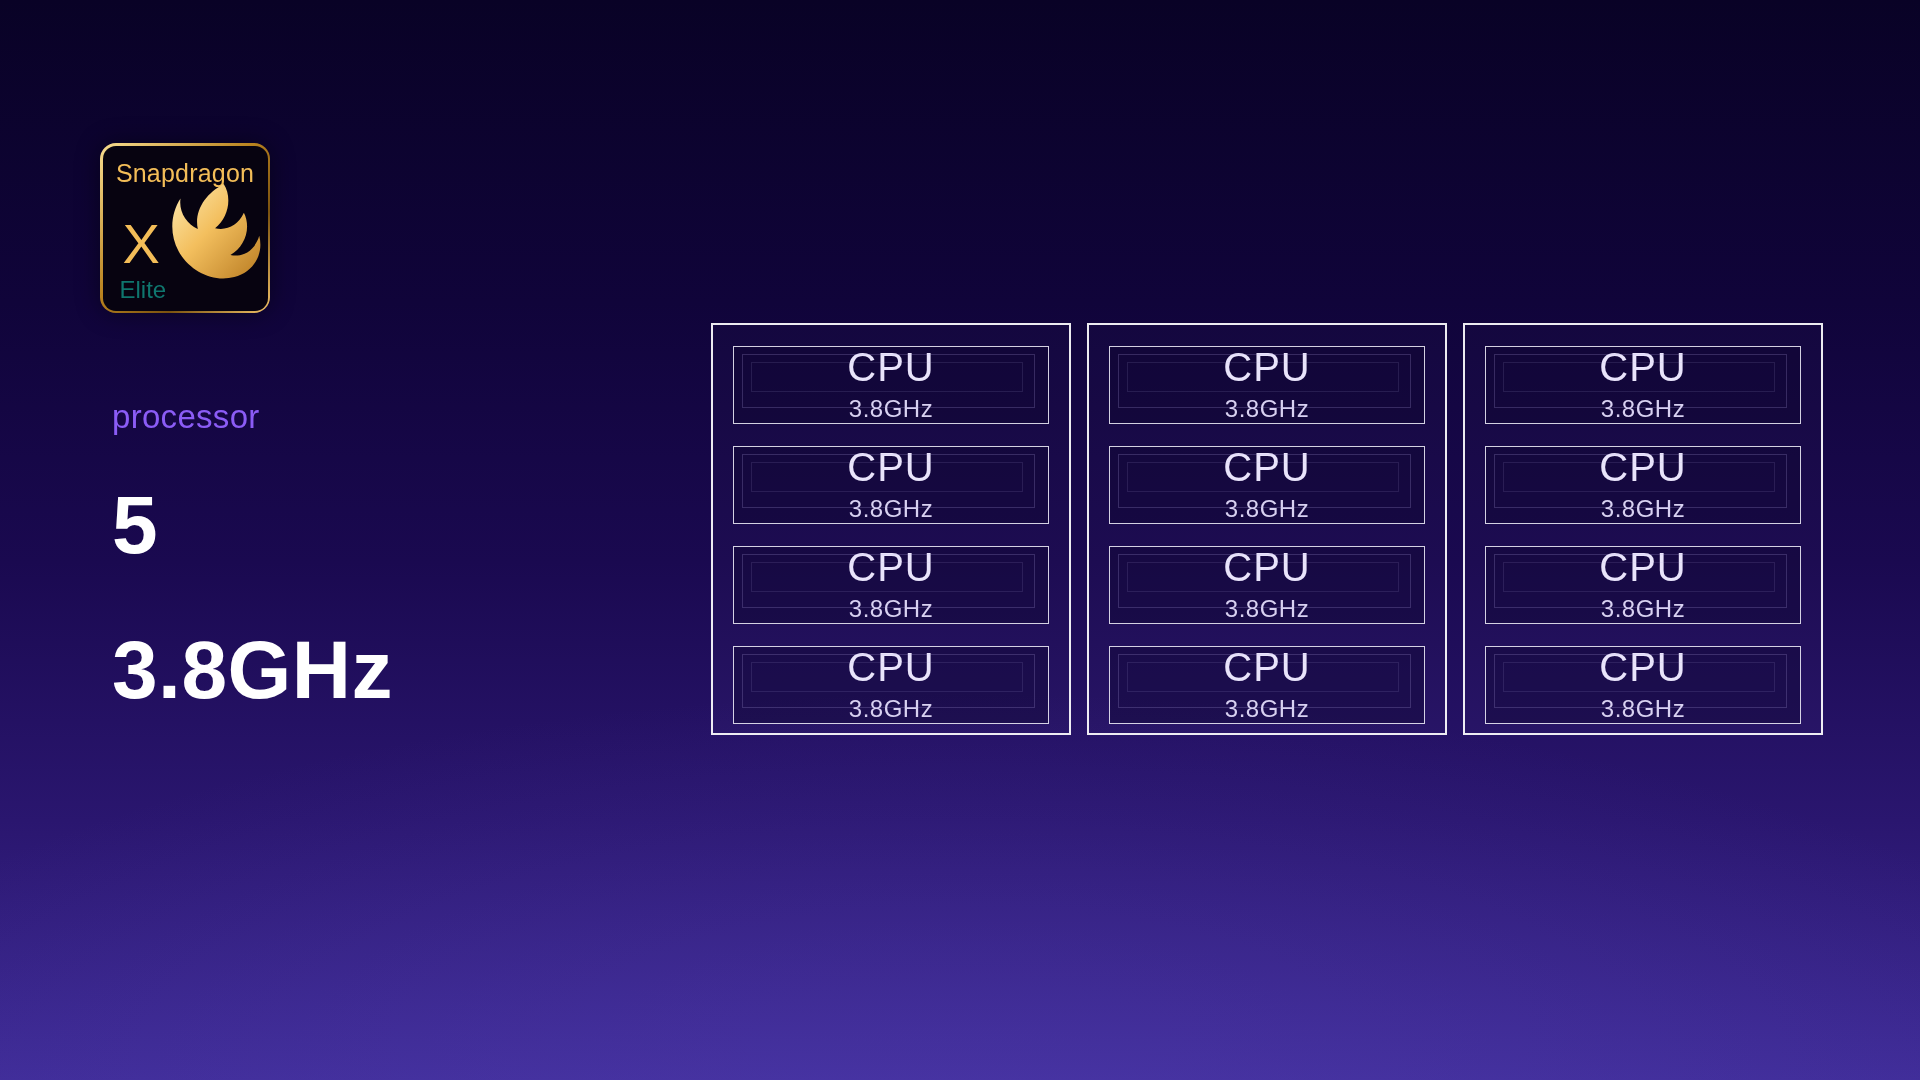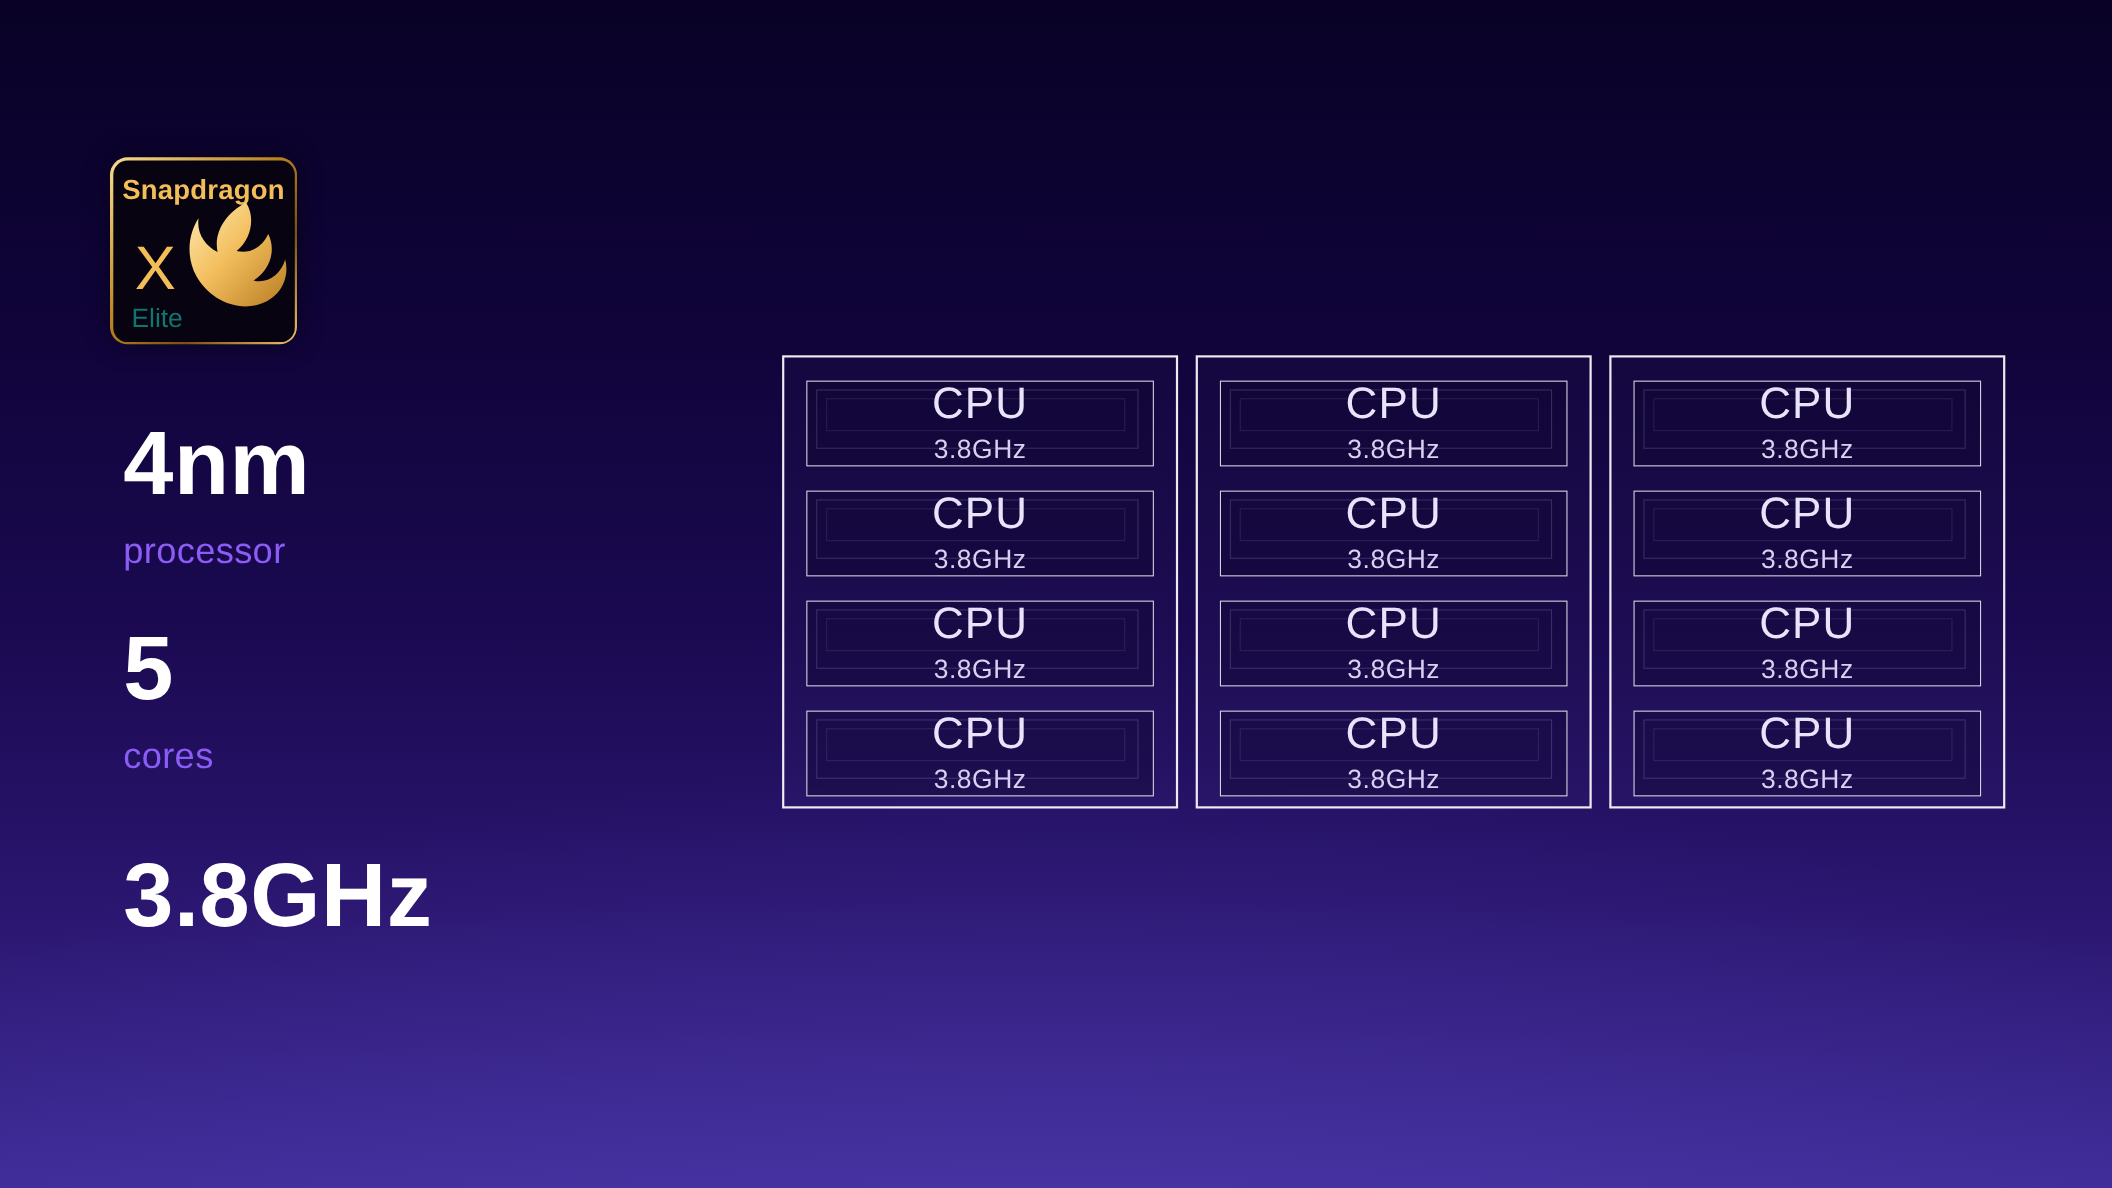--- a/index.html
+++ b/index.html
@@ -22,21 +22,21 @@
     background:linear-gradient(135deg,#f8dd90 0%, #b9831f 45%, #7a520f 70%, #f1c268 100%);
     box-shadow:0 0 24px rgba(0,0,0,0.45);
   }
   .logo-inner {
     position:relative; width:100%; height:100%;
     border-radius:13px; background:#070310; overflow:hidden;
   }
   .logo-brand {
     position:absolute; top:13px; left:0; right:0;
     text-align:center;
-    font-size:25px; font-weight:700; letter-spacing:0.2px;
+    font-size:25px; font-weight:400; letter-spacing:0.2px;
     color:var(--gold);
   }
   .logo-x {
     position:absolute; left:20px; top:70px;
     font-size:56px; font-weight:400; color:var(--gold); line-height:1;
   }
   .logo-elite {
     position:absolute; left:17px; top:130px;
     font-size:24px; font-weight:400; color:#0f766e;
   }
@@ -113,27 +113,25 @@
         C90 68 78 77 64 74
         C79 65 86 46 78 30
         C72 43 60 49 48 46
         C62 35 66 14 57 0 Z"></path>
     </svg>
   </div>
 </div>
 
 <div class="specs">
   <div class="spec-block">
-    <div class="spec-value">4nm</div>
     <div class="spec-label">processor</div>
   </div>
   <div class="spec-block">
     <div class="spec-value">5</div>
     <div class="spec-label">
-      <div>cores</div>
     </div>
   </div>
   <div class="spec-block last">
     <div class="spec-value">3.8GHz</div>
   </div>
 </div>
 
 <div class="clusters">
     <div class="cluster">
       <div class="core">

